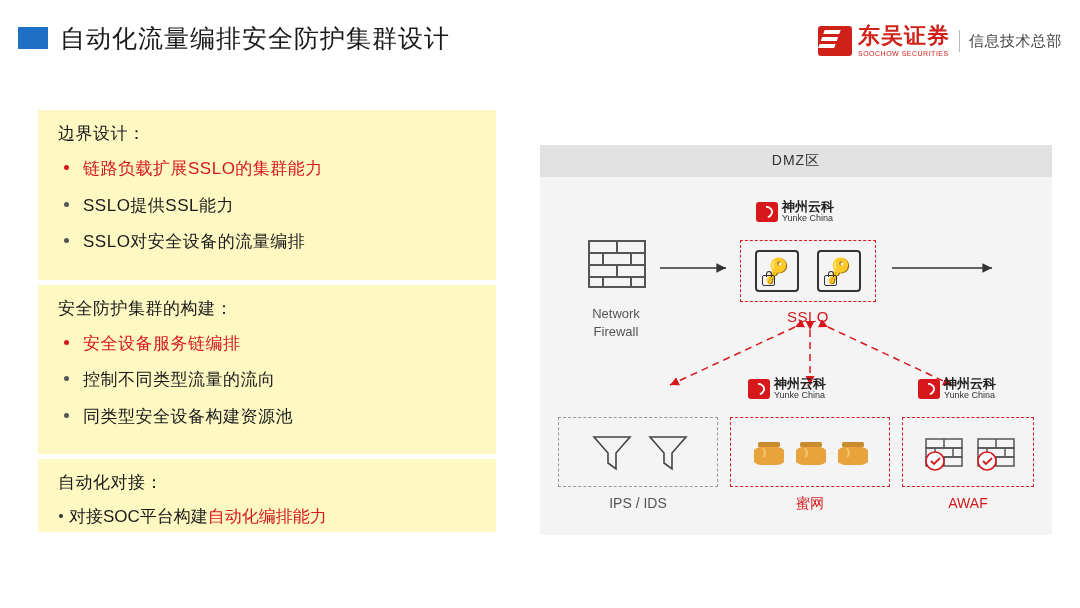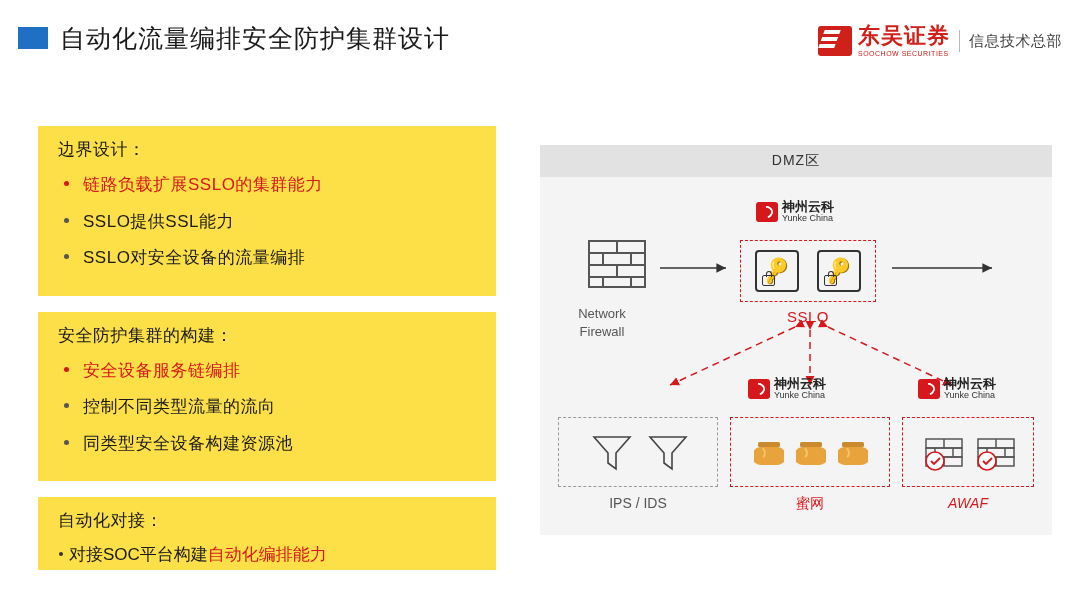--- a/index.html
+++ b/index.html
@@ -100,25 +100,24 @@
   }
 
   
   .left-panel {
     position: absolute;
     left: 38px;
     top: 110px;
     width: 458px;
   }
   .block {
-    background: #fde047;
+    background: #fef9c3;
     margin-bottom: 5px;
     padding: 12px 20px 14px 20px;
     box-sizing: border-box;
-    margin-top: 16px;
   }
   .block-heading {
     font-size: 17px;
     color: #1a1a1a;
     margin-bottom: 10px;
     letter-spacing: 0.5px;
   }
   .bullet-row {
     display: flex;
     align-items: flex-start;
@@ -193,21 +192,21 @@
     border: 2px solid #555;
     border-bottom: none;
   }
   .fw-icon .vline {
     position: absolute;
     width: 2px;
     background: #555;
   }
   .fw-label {
     position: absolute;
-    left: 14px;
+    left: 28px;
     top: 160px;
     width: 96px;
     text-align: center;
     font-size: 13px;
     color: #555;
     line-height: 1.35;
   }
 
   
   .ssl-box {
@@ -573,15 +572,15 @@
               <line x1="13" y1="15" x2="13" y2="24"></line>
               <line x1="31" y1="15" x2="31" y2="24"></line>
               <line x1="22" y1="24" x2="22" y2="33"></line>
           </g>
           <circle cx="13" cy="28" r="9" fill="#fff" stroke="#d6181c" stroke-width="1.6"></circle>
           <path d="M9 28 l3 3 l6 -6" stroke="#d6181c" stroke-width="1.8" fill="none"></path>
         </svg>
       </span>
     </div>
   </div>
-  <div class="box-label red" style="left:362px; width:132px;font-style:italic;">AWAF</div>
+  <div class="box-label red" style="left:362px; width:132px;">AWAF</div>
 
 </div>
 
 </body></html>

